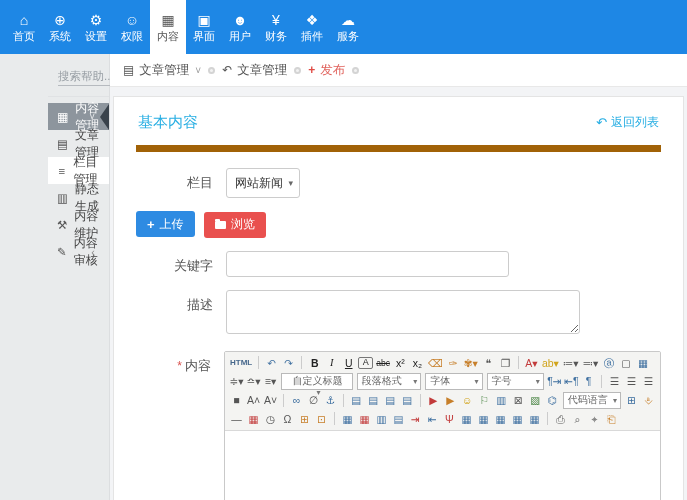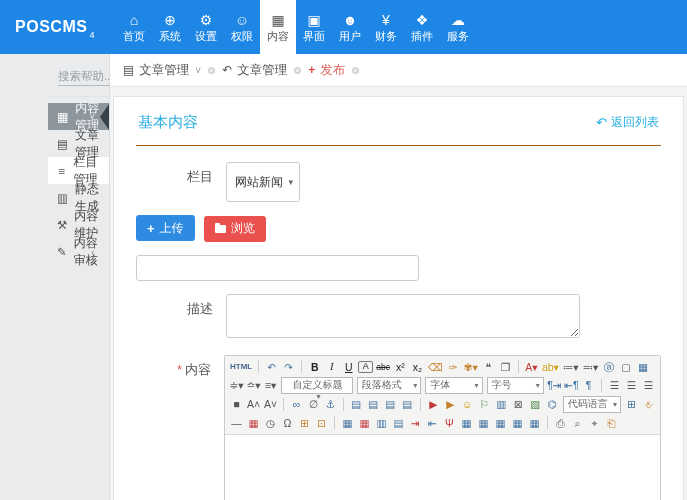--- a/index.html
+++ b/index.html
@@ -54,34 +54,34 @@
   .bc-ico { font-size:12px; color:#555; }
   .bc-car { font-size:10px; color:#999; margin-left:1px; }
   .bc-dot { width:7px; height:7px; border-radius:50%; background:#f2f2f2;
             border:2px solid #d4d4d4; cursor:pointer; }
   .bc-red { color:#e0625c; }
   .bc-red .bc-ico { color:#e04b44; font-weight:bold; }
 
   .panel { background:#fff; border:1px solid #e4e4e4; margin:9px 3px 0 3px;
            height:calc(100% - 42px - 9px + 60px); padding:14px 22px 0 22px; }
   .panel-head { display:flex; align-items:center; justify-content:space-between;
-                padding:2px 2px 13px 2px; border-bottom:1px solid #a16207; }
+                padding:2px 2px 13px 2px; border-bottom:7px solid #a16207; }
   .p-title { color:#27aee3; font-size:15px; }
   .back-link { display:flex; align-items:center; gap:4px; color:#27aee3;
                font-size:12px; text-decoration:none; cursor:pointer; }
   .back-link .bl-ico { font-size:13px; }
 
   
   .form { margin-top:16px; }
   .frow { display:flex; margin-bottom:13px; }
   .flabel { width:90px; text-align:right; padding-right:13px; font-size:13px;
             color:#555; padding-top:6px; white-space:nowrap; }
   .req { color:#d9534f; margin-right:3px; font-size:12px; }
   .fctrl { flex:1; }
-  .sel-box { width:74px; height:40px; border:1px solid #ccc; border-radius:3px;
+  .sel-box { width:74px; height:30px; border:1px solid #ccc; border-radius:3px;
              background:#fff; display:inline-flex; align-items:center;
              justify-content:space-between; padding:0 6px 0 8px; font-size:12px;
              color:#333; cursor:pointer; }
   .sel-box .sel-car { font-size:9px; color:#666; }
   .t-input { width:283px; height:26px; border:1px solid #ccc; border-radius:3px;
              padding:0 8px; font-size:12px; color:#333; outline:none; }
   .t-area  { width:354px; height:44px; border:1px solid #ccc; border-radius:3px;
              padding:4px 8px; font-size:12px; color:#333; outline:none; resize:both; }
   .btn { display:inline-flex; align-items:center; gap:5px; height:26px;
          border:none; border-radius:3px; color:#fff; font-size:12px;
@@ -113,24 +113,20 @@
   .un { text-decoration:underline; } .st { text-decoration:line-through; font-size:8.5px; }
   .bx { border:1px solid #777; font-size:9px; height:12px; line-height:11px; }
   .ed-body { background:#fff; height:70px; outline:none; }
 </style>
 </head>
 <body>
 
 <div class="app">
 
   <div class="navbar">
-    <div class="logo">
-      <span>POSCMS</span>
-        <sub>4</sub>
-    </div>
     <div class="nav-items">
       <div class="nav-item">
           <span class="n-ico">⌂</span>
           <span class="n-lbl">首页</span>
         </div>
       <div class="nav-item">
           <span class="n-ico">⊕</span>
           <span class="n-lbl">系统</span>
         </div>
       <div class="nav-item">
@@ -254,20 +250,21 @@
               <span>上传</span>
             </button>
             <button class="btn btn-browse">
               <span class="folder"></span>
               <span>浏览</span>
             </button>
           </div>
         </div>
 
         <div class="frow">
+          <div class="flabel">关键字</div>
           <div class="fctrl"><input class="t-input" value="" style=""></div>
         </div>
 
         <div class="frow">
           <div class="flabel">描述</div>
           <div class="fctrl"><textarea class="t-area" style=""></textarea></div>
         </div>
 
         <div class="frow">
           <div class="flabel"><span class="req">*</span><span>内容</span></div>

